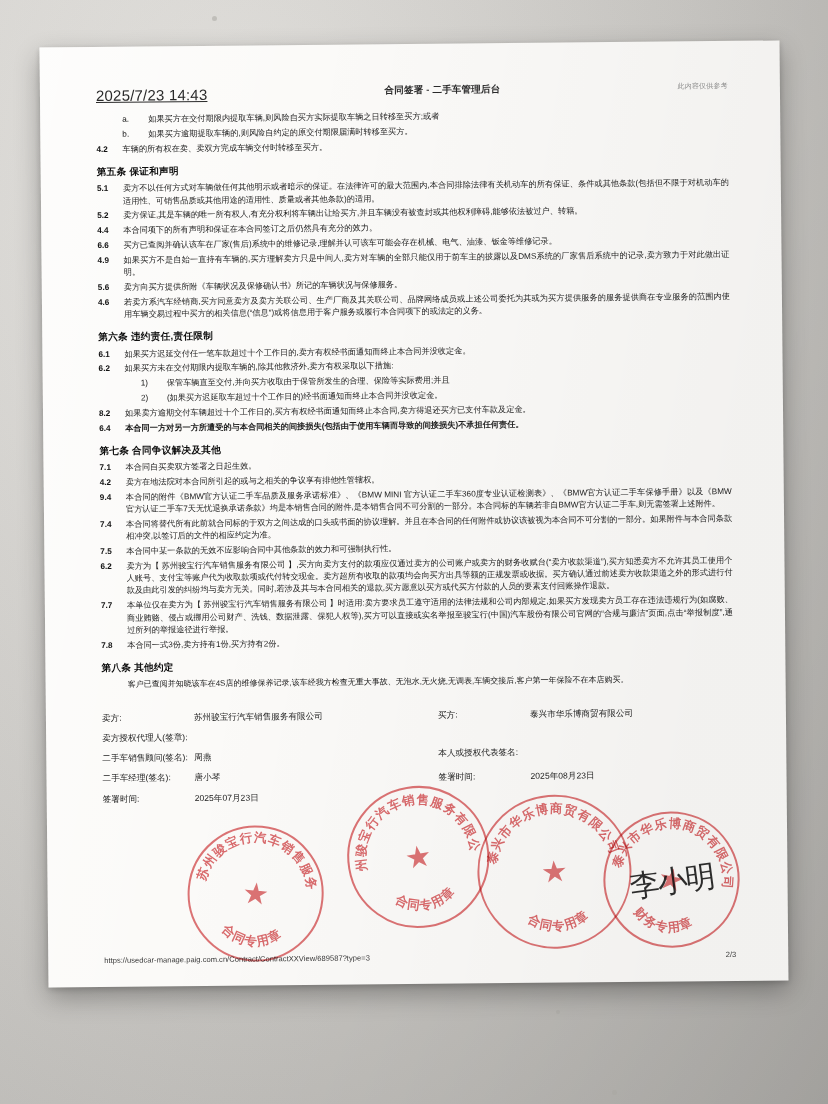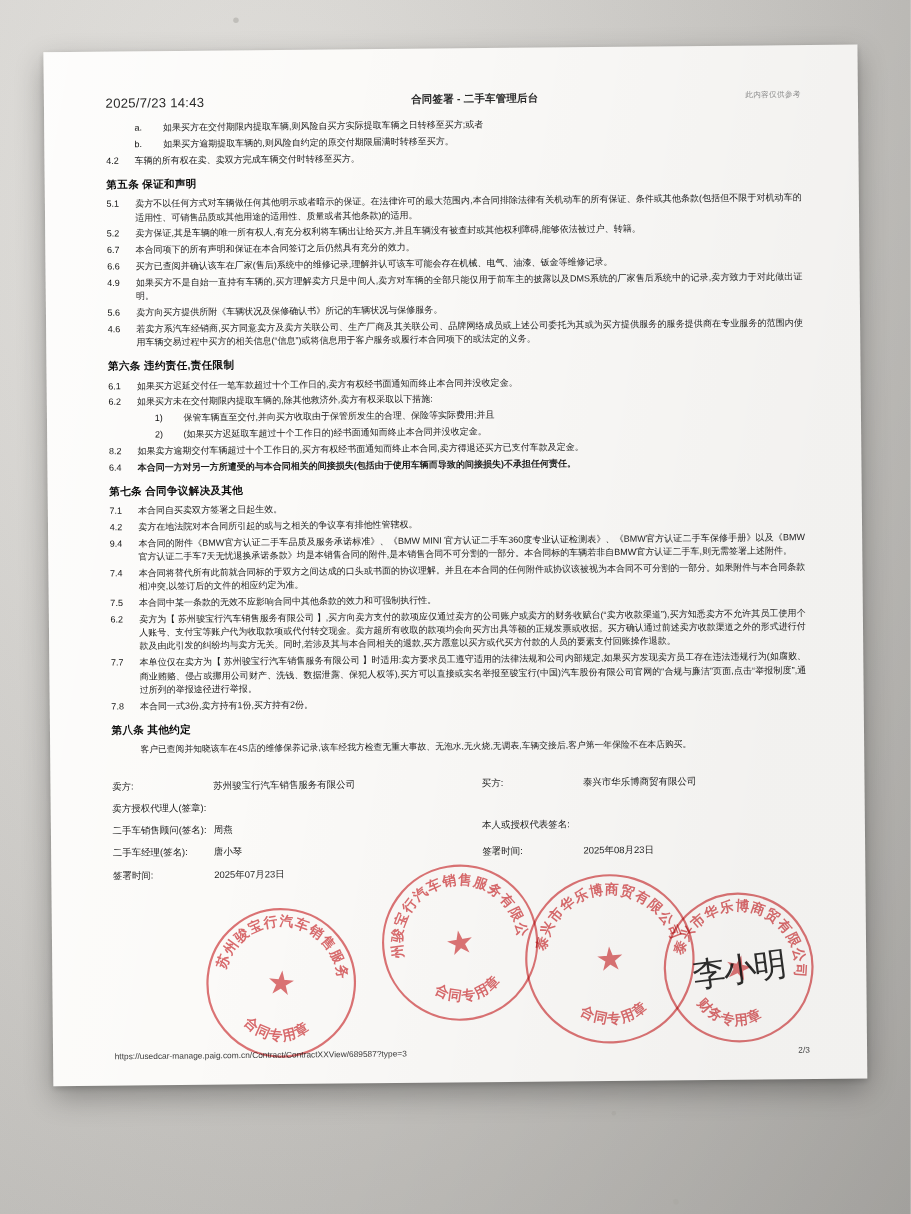--- a/index.html
+++ b/index.html
@@ -36,26 +36,26 @@
     position:absolute;inset:0;
     padding:40px 52px 26px 56px;
     box-sizing:border-box;
     color:#1b1b1b;
   }
   .hdr{
     display:flex;align-items:flex-start;justify-content:space-between;
     font-size:9.5px;color:#2a2a2a;letter-spacing:.2px;
   }
   .hdr .title{font-size:9.5px;font-weight:700;margin-top:0;}
-  .hdr .ts{font-size:12px;}
+  .hdr .ts{font-size:15px;text-decoration:underline;}
   .hdr .rt{font-size:7px;color:#8b8b8b;}
 
   .body{margin-top:10px;font-size:8.2px;line-height:1.5;}
   .row{display:flex;gap:7px;margin:2.5px 0;}
-  .row .no{min-width:19px;flex:0 0 auto;font-weight:400;color:#111;}
+  .row .no{min-width:19px;flex:0 0 auto;font-weight:700;color:#111;}
   .row .no.light{font-weight:400;}
   .row .tx{flex:1;text-align:justify;}
   .row.ind{padding-left:26px;}
   .row.ind2{padding-left:42px;}
   .sec{
     font-size:9.6px;font-weight:700;margin:9px 0 4px;color:#0d0d0d;letter-spacing:.3px;
   }
   .b{font-weight:700;}
 
   
@@ -148,21 +148,21 @@
       <div class="sec">第五条 保证和声明</div>
       <div class="row">
           <div class="no">5.1</div>
           <div class="tx">卖方不以任何方式对车辆做任何其他明示或者暗示的保证。在法律许可的最大范围内,本合同排除法律有关机动车的所有保证、条件或其他条款(包括但不限于对机动车的适用性、可销售品质或其他用途的适用性、质量或者其他条款)的适用。</div>
         </div>
       <div class="row">
           <div class="no">5.2</div>
           <div class="tx">卖方保证,其是车辆的唯一所有权人,有充分权利将车辆出让给买方,并且车辆没有被查封或其他权利障碍,能够依法被过户、转籍。</div>
         </div>
       <div class="row">
-          <div class="no">6.7</div>
+          <div class="no">4.4</div>
           <div class="tx">本合同项下的所有声明和保证在本合同签订之后仍然具有充分的效力。</div>
         </div>
       <div class="row">
           <div class="no">6.6</div>
           <div class="tx">买方已查阅并确认该车在厂家(售后)系统中的维修记录,理解并认可该车可能会存在机械、电气、油漆、钣金等维修记录。</div>
         </div>
       <div class="row">
           <div class="no">4.9</div>
           <div class="tx">如果买方不是自始一直持有车辆的,买方理解卖方只是中间人,卖方对车辆的全部只能仅用于前车主的披露以及DMS系统的厂家售后系统中的记录,卖方致力于对此做出证明。</div>
         </div>

